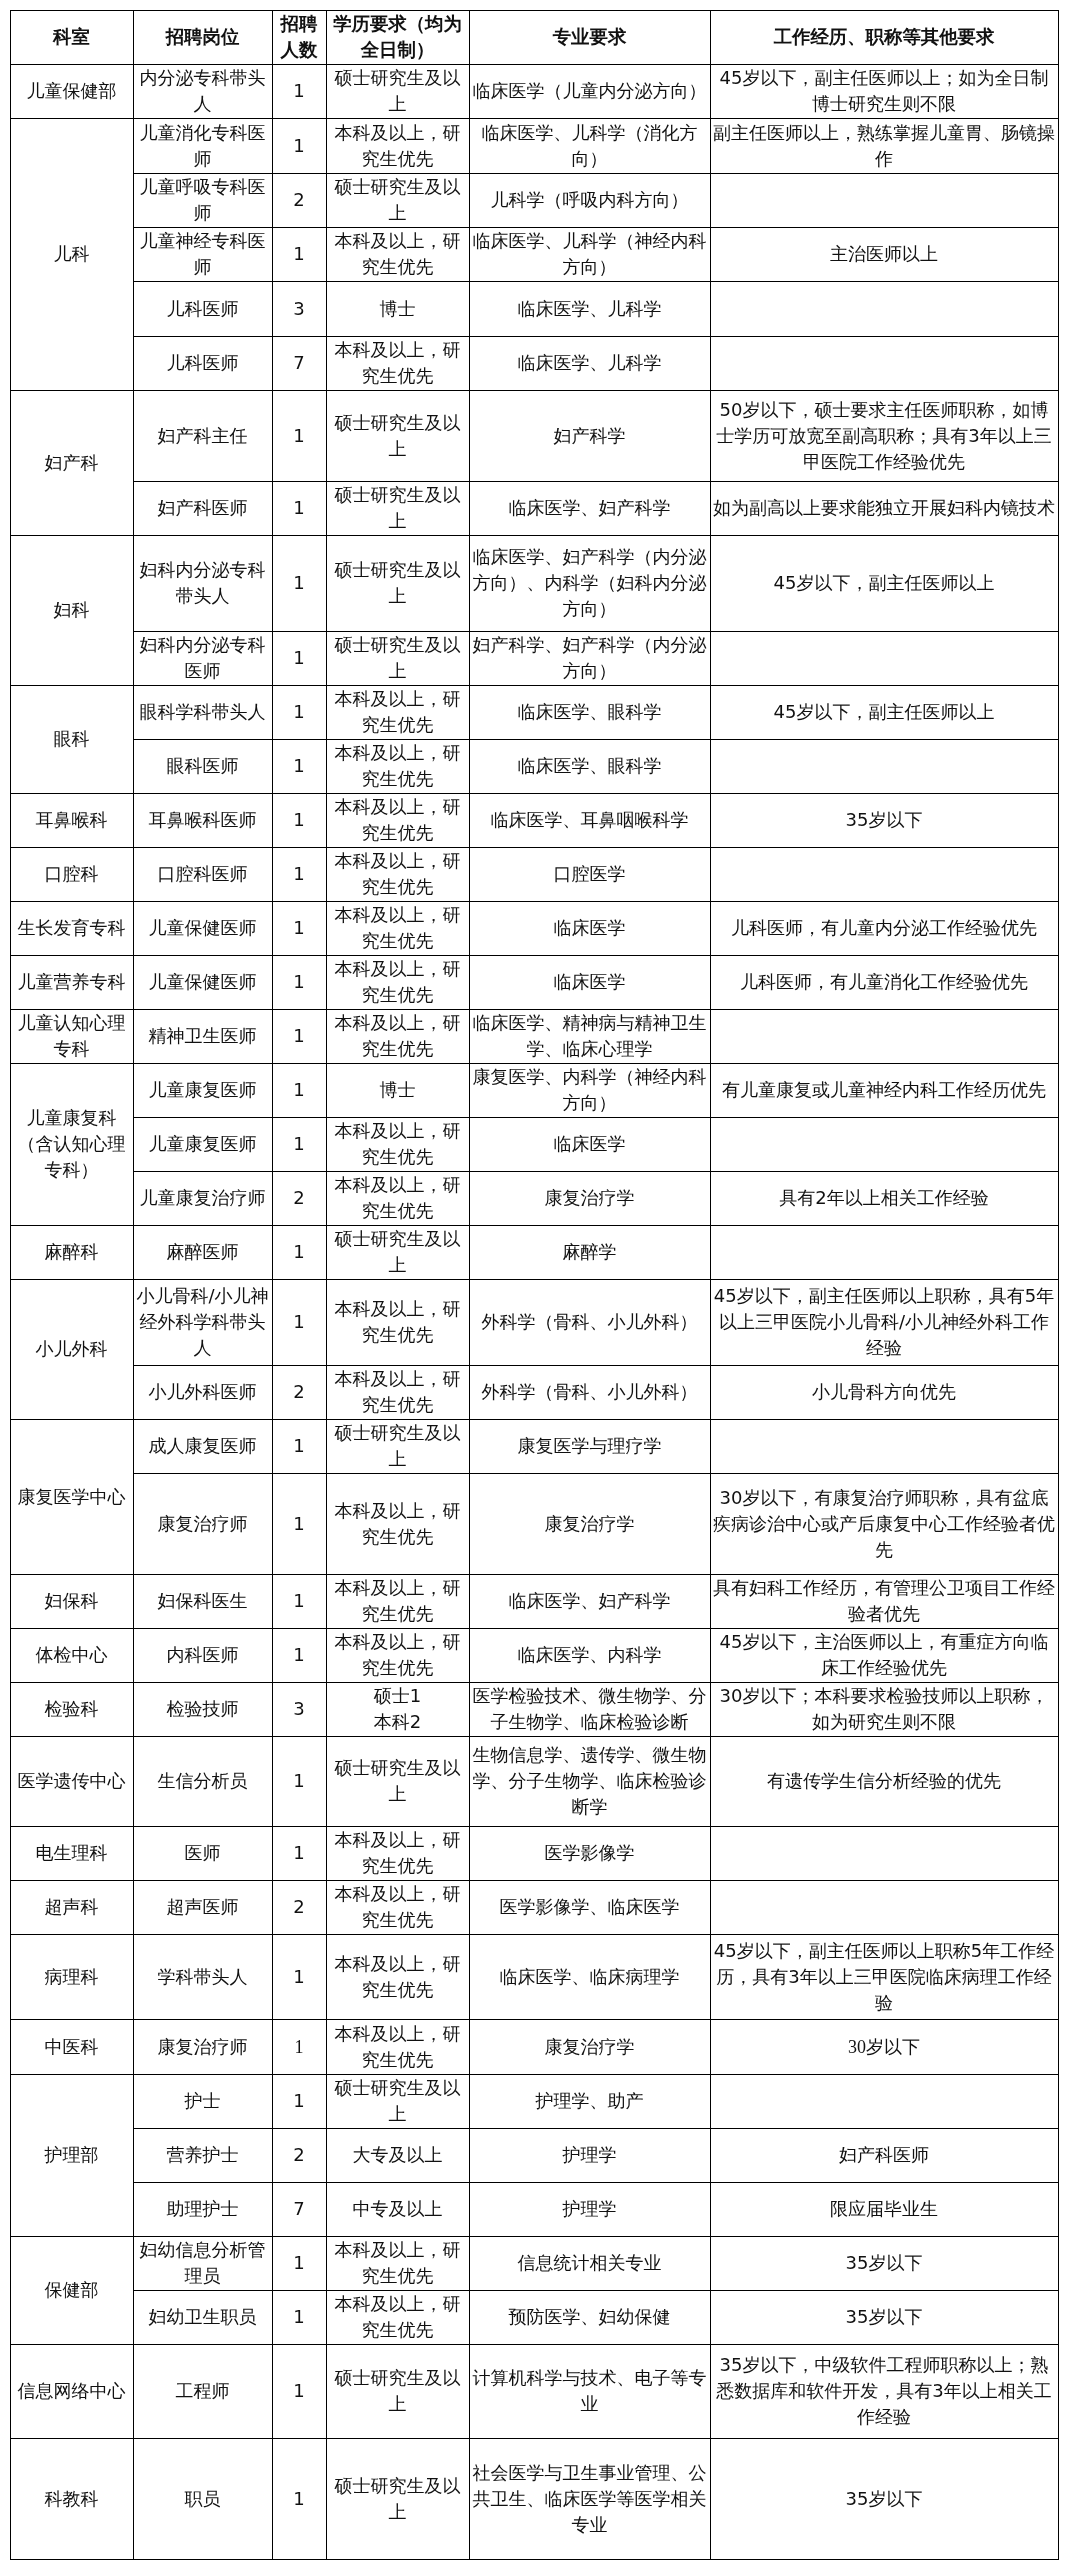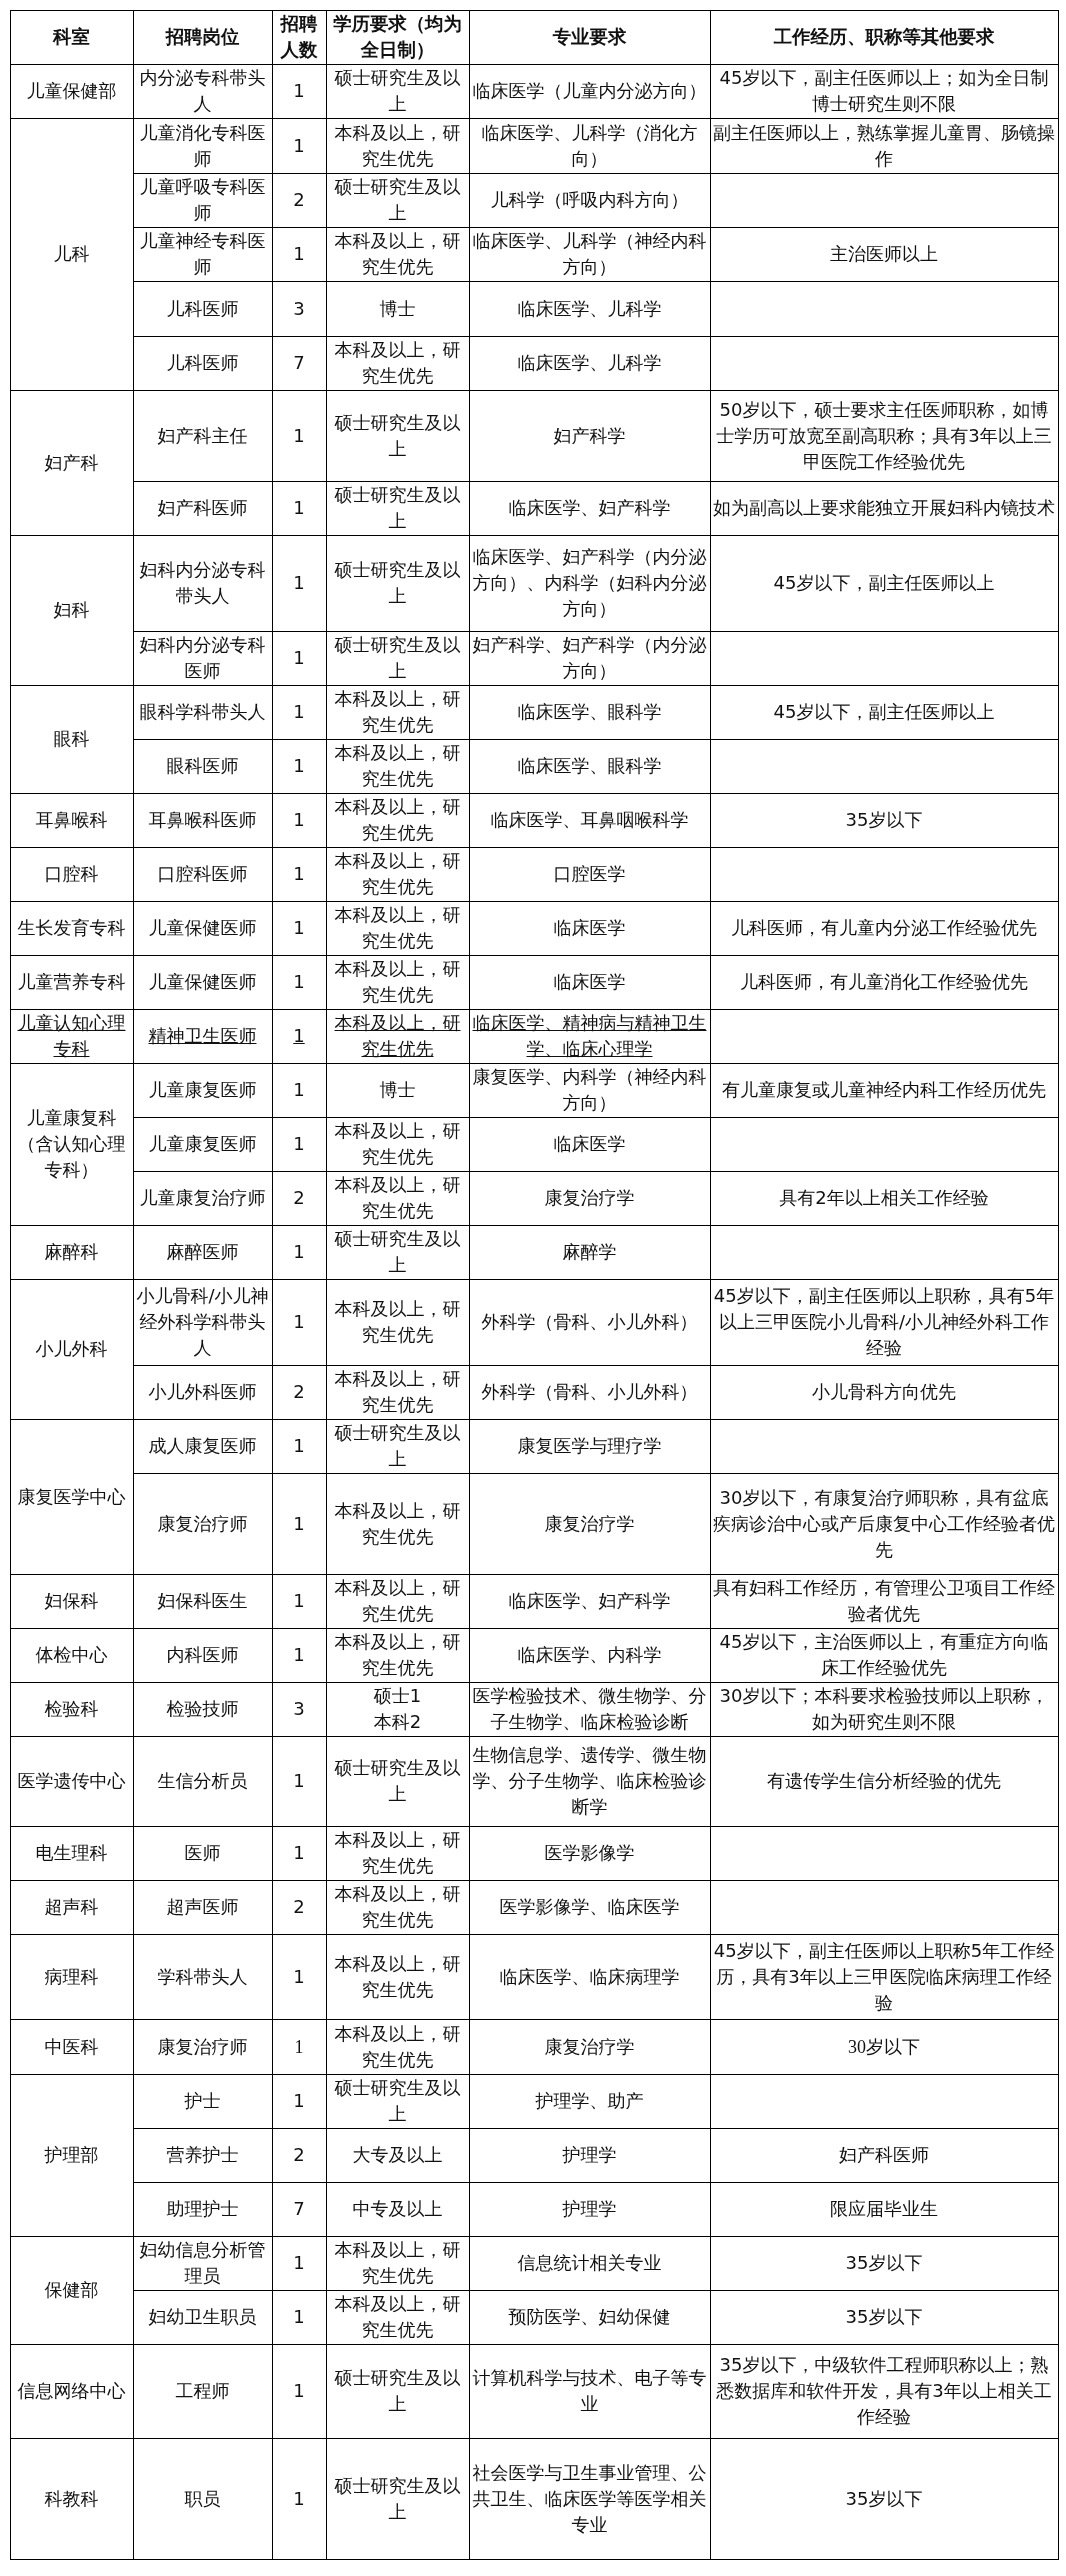--- a/index.html
+++ b/index.html
@@ -168,21 +168,21 @@
         <td>儿科医师，有儿童内分泌工作经验优先</td>
       </tr>
       <tr style="height: 54px;">
         <td rowspan="1">儿童营养专科</td>
         <td>儿童保健医师</td>
         <td class="tight">1</td>
         <td>本科及以上，研究生优先</td>
         <td>临床医学</td>
         <td>儿科医师，有儿童消化工作经验优先</td>
       </tr>
-      <tr style="height: 54px; text-decoration: underline;">
+      <tr style="height: 54px;">
         <td rowspan="1">儿童认知心理专科</td>
         <td>精神卫生医师</td>
         <td class="tight">1</td>
         <td>本科及以上，研究生优先</td>
         <td>临床医学、精神病与精神卫生学、临床心理学</td>
         <td></td>
       </tr>
       <tr style="height: 54px;">
         <td rowspan="3">儿童康复科（含认知心理专科）</td>
         <td>儿童康复医师</td>

